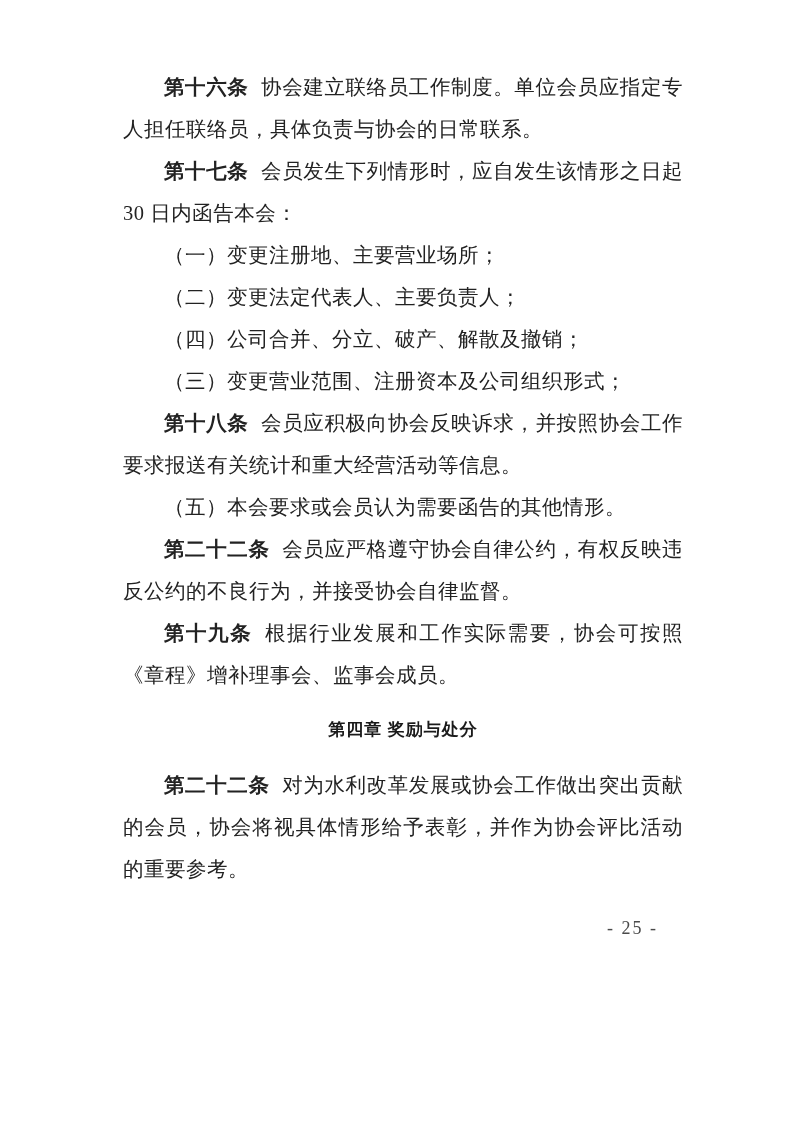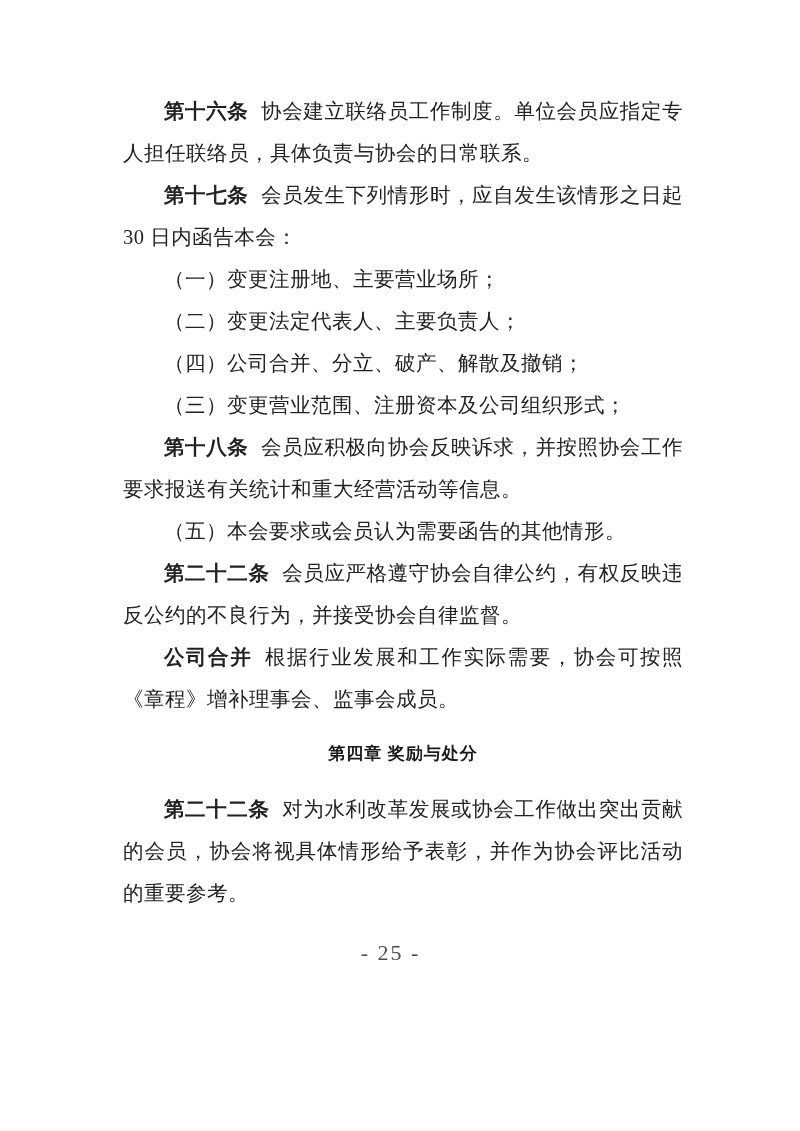--- a/index.html
+++ b/index.html
@@ -11,21 +11,21 @@
     position: relative;
     width: 800px;
     height: 1131px;
     margin: 0 auto;
     background: #ffffff;
     font-family: "Liberation Serif", "DejaVu Serif", serif;
     color: #222222;
     overflow: hidden;
   }
   .content {
-    padding: 90px 117px 0 123px; 
+    padding: 66px 117px 0 123px; 
   }
   p.para {
     margin: 0;
     font-size: 20.5px;
     line-height: 42px;
     text-align: justify;
     text-indent: 2em;
     letter-spacing: 0.5px;
   }
   .term {
@@ -40,22 +40,22 @@
     line-height: 42px;
     font-weight: 700;
     text-align: center;
     letter-spacing: 1px;
     font-family: "Liberation Sans", "DejaVu Sans", sans-serif;
     color: #1a1a1a;
   }
   .page-number {
     margin-top: 26px;
     padding-right: 25px;
-    text-align: center;
-    font-size: 22px;
+    text-align: right;
+    font-size: 18px;
     line-height: 25px;
     color: #4a4a4a;
     letter-spacing: 2px;
     font-family: "Liberation Serif", "DejaVu Serif", serif;
   }
 </style>
 </head>
 <body>
 
 <div class="page">
@@ -73,21 +73,21 @@
 
     <p class="para"><span class="term"></span><span>（三）变更营业范围、注册资本及公司组织形式；</span></p>
 
     <p class="para"><span class="term">第十八条</span><span>会员应积极向协会反映诉求，并按照协会工作要求报送有关统计和重大经营活动等信息。</span></p>
 
     <p class="para"><span class="term"></span><span>（五）本会要求或会员认为需要函告的其他情形。</span></p>
 
     <p class="para"><span class="term">第二十二条</span><span>会员应严格遵守协会自律公约，有权反映违反公约的不良行为，并接受协会自律监督。</span></p>
 
 
-    <p class="para"><span class="term">公司合并</span><span>根据行业发展和工作实际需要，协会可按照《章程》增补理事会、监事会成员。</span></p>
+    <p class="para"><span class="term">第十九条</span><span>根据行业发展和工作实际需要，协会可按照《章程》增补理事会、监事会成员。</span></p>
 
     <h2 class="chapter">第四章 奖励与处分</h2>
 
     <p class="para"><span class="term">第二十二条</span><span>对为水利改革发展或协会工作做出突出贡献的会员，协会将视具体情形给予表彰，并作为协会评比活动的重要参考。</span></p>
 
     <div class="page-number">- 25 -</div>
 
   </div>
 </div>
 

